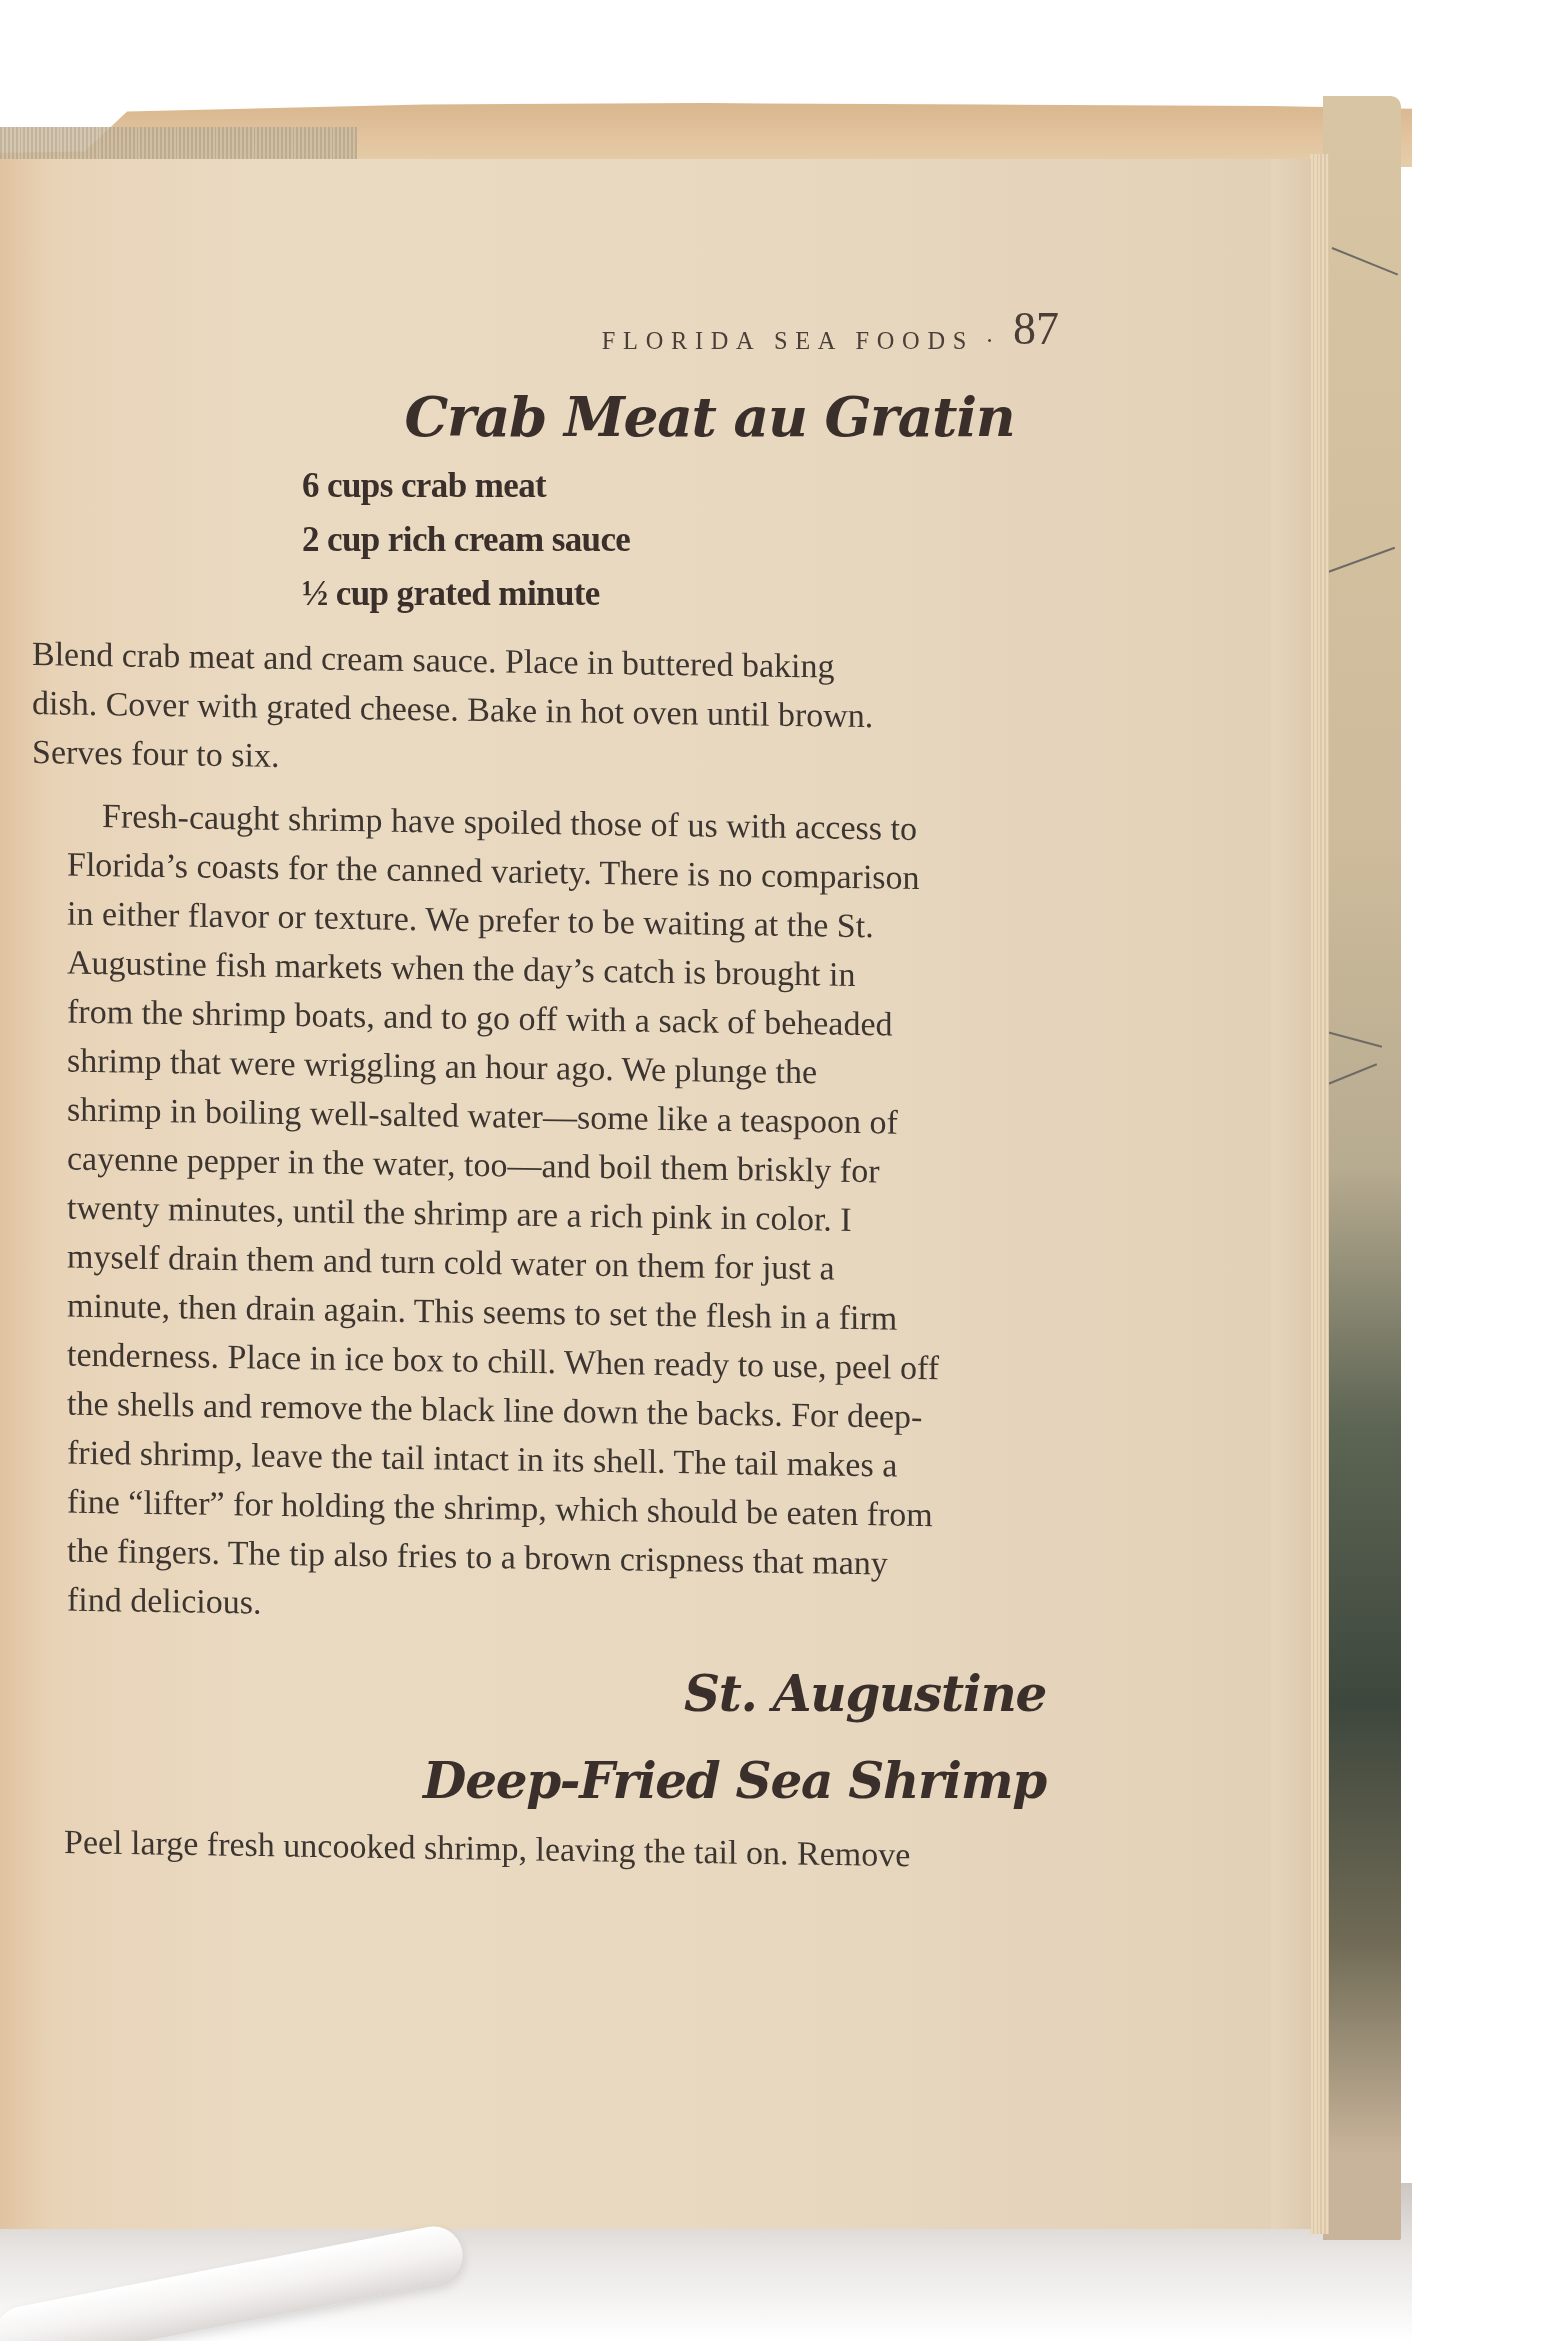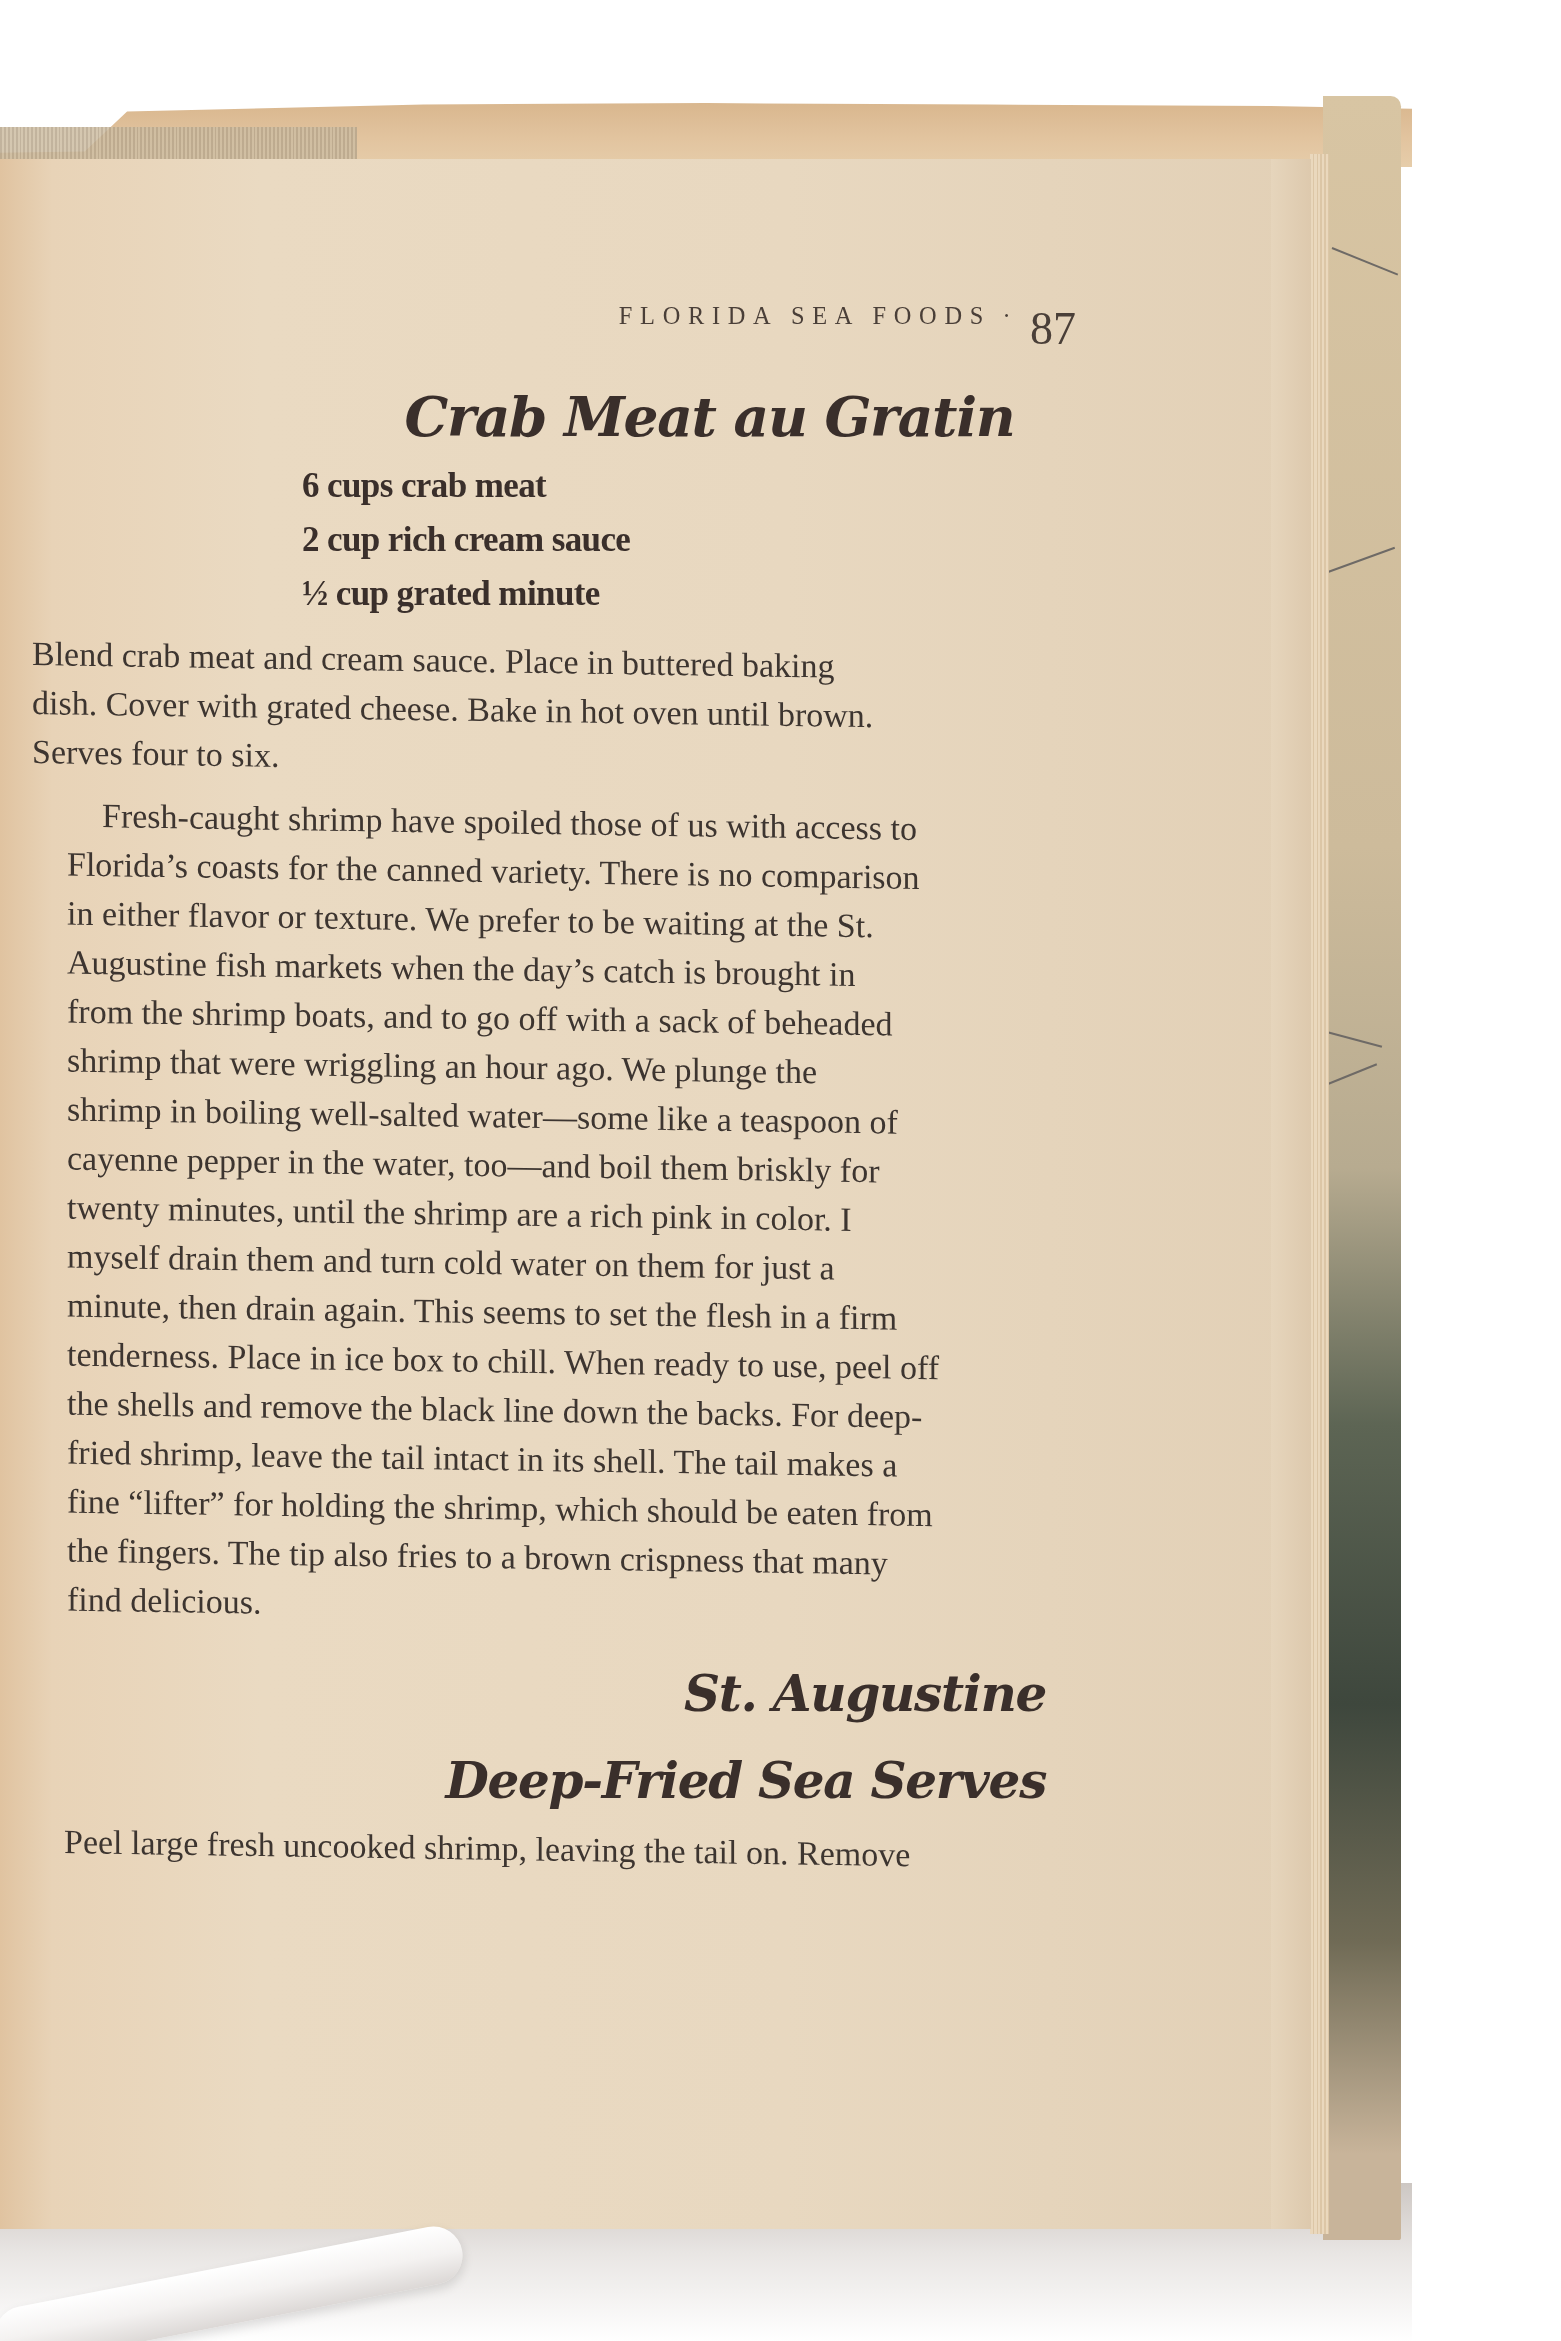--- a/index.html
+++ b/index.html
@@ -47,23 +47,23 @@
   }
   
   .stand-rod {
     position: absolute; left: -13px; top: 2221px; width: 475px; height: 58px;
     background: linear-gradient(180deg, #ffffff 0%, #f4f2f1 50%, #dcd8d6 100%);
     border-radius: 29px;
     transform: rotate(-11deg); transform-origin: right center;
     box-shadow: 0 5.1px 10.3px rgba(0,0,0,.12);
   }
   .running-head {
-    position: absolute; left: 569px; top: 302px; width: 507px;
+    position: absolute; left: 552px; top: 302px; width: 507px;
     font-size: 24.4px; letter-spacing: 7.7px; color: #4a3f38;
-    display: flex; align-items: flex-start; justify-content: flex-end; gap: 11.6px;
+    display: flex; align-items: flex-end; justify-content: flex-end; gap: 11.6px;
   }
   .running-head .num { font-size: 46px; letter-spacing: 0; }
   .title-script {
     font-family: "DejaVu Serif", serif; font-style: italic; font-weight: bold;
     color: #3a2f2b; letter-spacing: -1.3px;
   }
   .title1 {
     position: absolute; left: 379px; top: 369px; width: 661px; text-align: center;
     font-size: 55px; line-height: 96px;
   }
@@ -137,21 +137,21 @@
   <span class="line">tenderness. Place in ice box to chill. When ready to use, peel off</span>
   <span class="line">the shells and remove the black line down the backs. For deep-</span>
   <span class="line">fried shrimp, leave the tail intact in its shell. The tail makes a</span>
   <span class="line">fine “lifter” for holding the shrimp, which should be eaten from</span>
   <span class="line">the fingers. The tip also fries to a brown crispness that many</span>
   <span class="line">find delicious.</span>
 </p>
 
 <div class="title-script title2">
   <div>St. Augustine</div>
-  <div>Deep-Fried Sea Serves</div>
+  <div>Deep-Fried Sea Shrimp</div>
 </div>
 
 <p class="body-text p3">
   <span class="line">Peel large fresh uncooked shrimp, leaving the tail on. Remove</span>
 </p>
 
 <div class="stand-rod"></div>
 
 
 </body></html>

